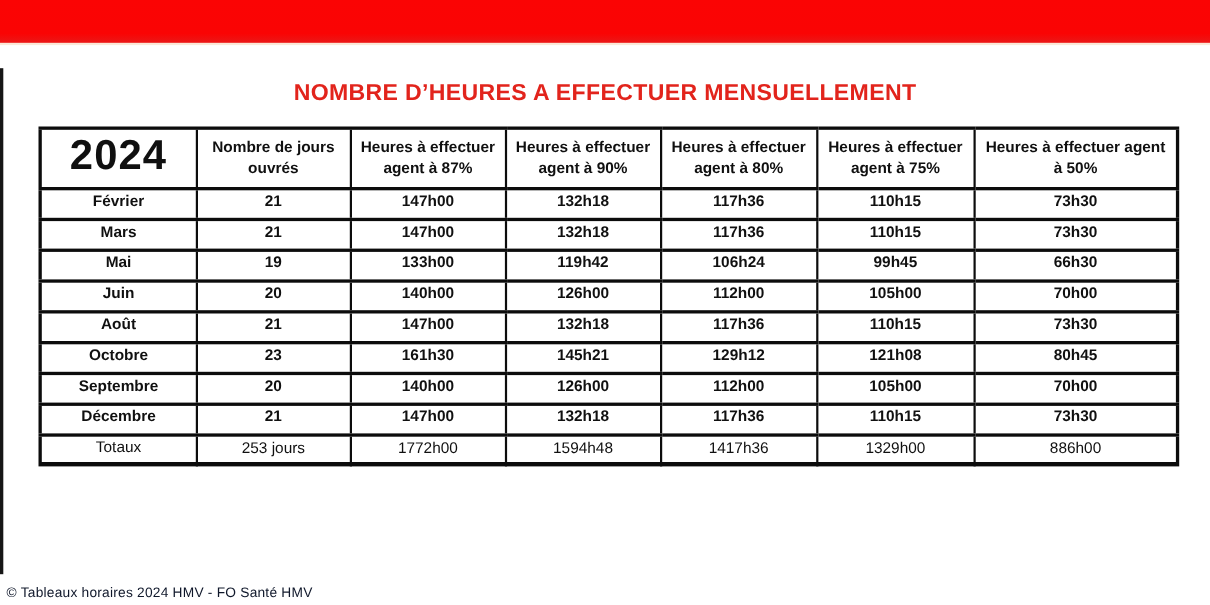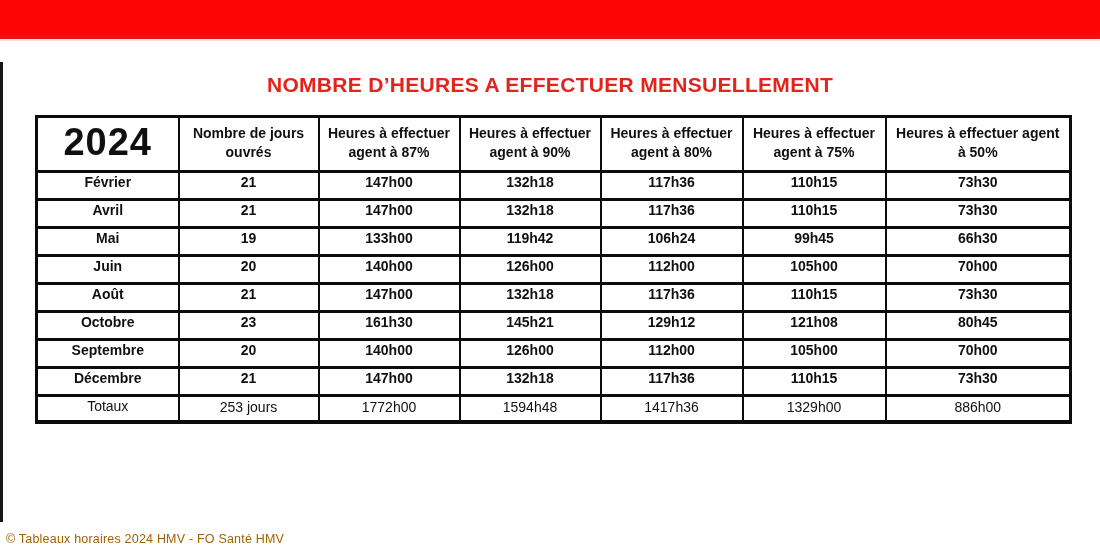--- a/index.html
+++ b/index.html
@@ -72,21 +72,21 @@
     font-size: 14px;
     font-weight: normal;
     padding-bottom: 3px;
   }
   .footer-note {
     position: absolute; left: 0px; top: 530px;
     background: #ffffff;
     padding: 2px 10px 2px 6px;
     font-size: 12.5px;
     font-weight: normal;
-    color: #a16207;
+    color: #0f172a;
     letter-spacing: 0.2px;
   }
 </style>
 </head>
 <body>
 
 <div class="top-bar"></div>
 <div class="left-edge-line"></div>
 
 <div class="page-title">NOMBRE D’HEURES A EFFECTUER MENSUELLEMENT</div>
@@ -117,21 +117,21 @@
       <tr class="data-row">
     <td class="month-cell">Février</td>
     <td class="value-cell">21</td>
     <td class="value-cell">147h00</td>
     <td class="value-cell">132h18</td>
     <td class="value-cell">117h36</td>
     <td class="value-cell">110h15</td>
     <td class="value-cell">73h30</td>
   </tr>
       <tr class="data-row">
-    <td class="month-cell">Avril</td>
+    <td class="month-cell">Mars</td>
     <td class="value-cell">21</td>
     <td class="value-cell">147h00</td>
     <td class="value-cell">132h18</td>
     <td class="value-cell">117h36</td>
     <td class="value-cell">110h15</td>
     <td class="value-cell">73h30</td>
   </tr>
       <tr class="data-row">
     <td class="month-cell">Mai</td>
     <td class="value-cell">19</td>

